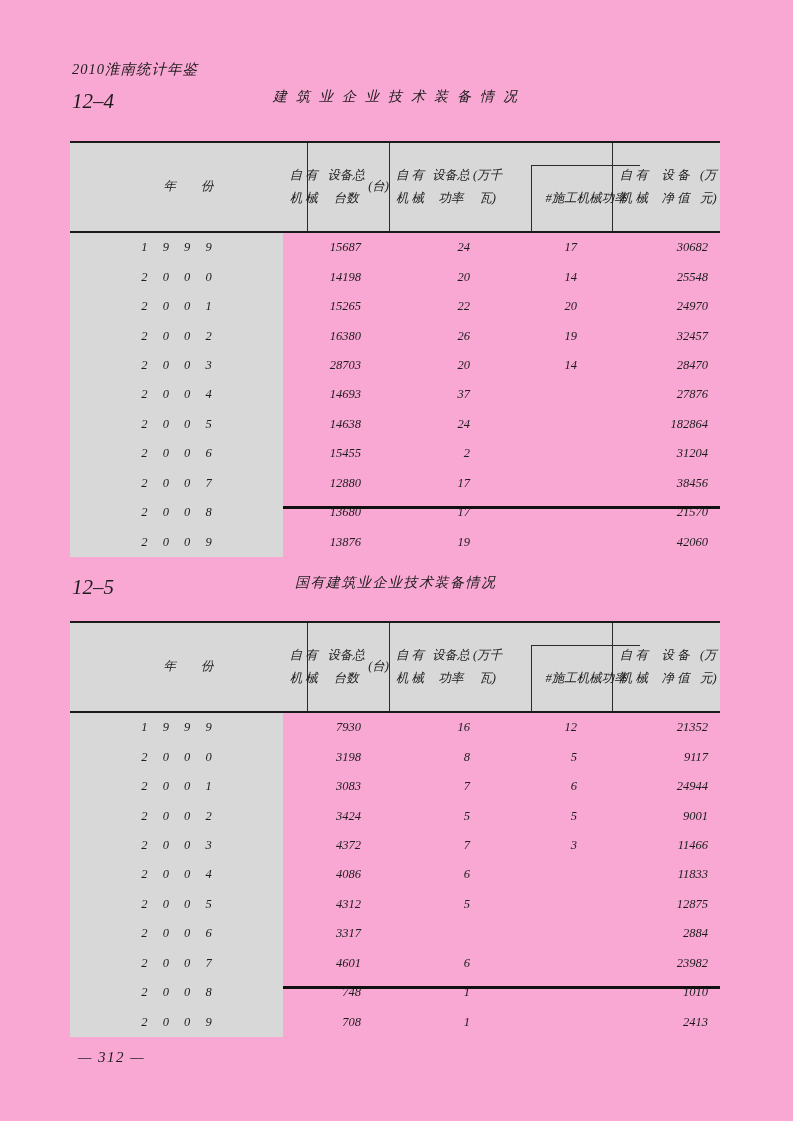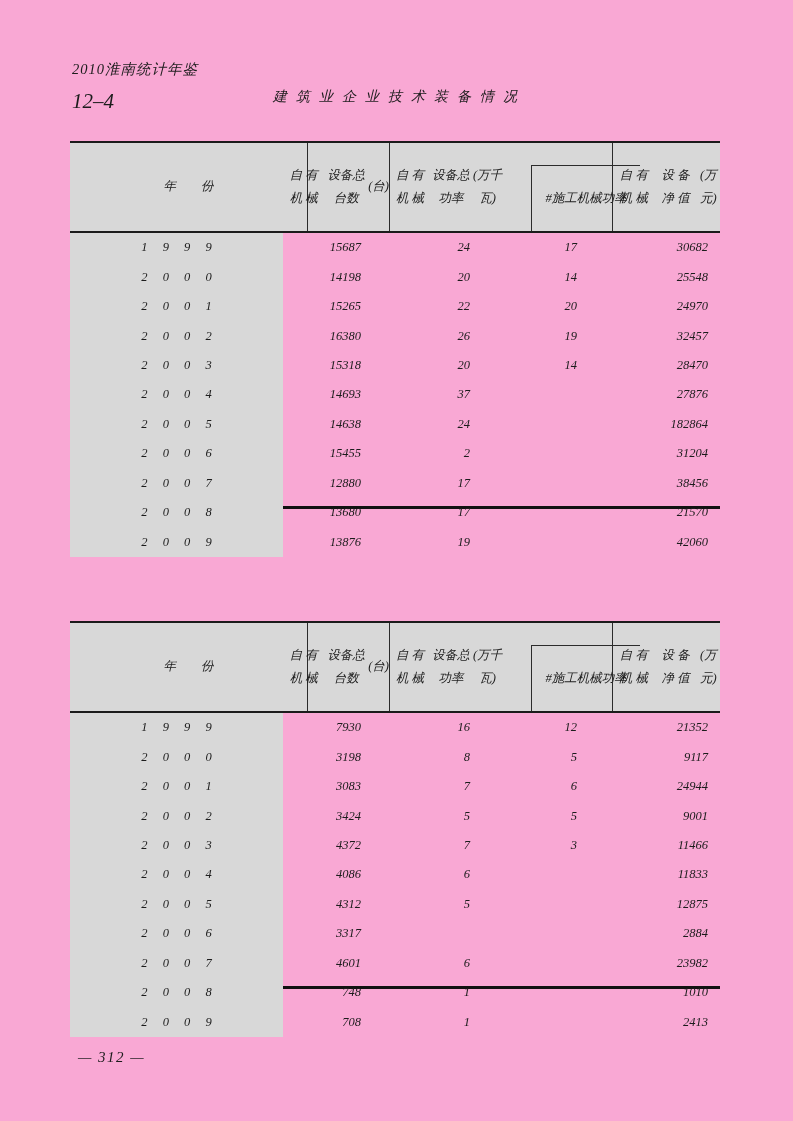--- a/index.html
+++ b/index.html
@@ -137,21 +137,21 @@
   </div>
         <div class="tr">
     <div class="td td-year">2 0 0 2</div>
     <div class="td td-num td-units">16380</div>
     <div class="td td-num td-power">26</div>
     <div class="td td-num td-cpower">19</div>
     <div class="td td-num td-net">32457</div>
   </div>
         <div class="tr">
     <div class="td td-year">2 0 0 3</div>
-    <div class="td td-num td-units">15318</div>
+    <div class="td td-num td-units">28703</div>
     <div class="td td-num td-power">20</div>
     <div class="td td-num td-cpower">14</div>
     <div class="td td-num td-net">28470</div>
   </div>
         <div class="tr">
     <div class="td td-year">2 0 0 4</div>
     <div class="td td-num td-units">14693</div>
     <div class="td td-num td-power">37</div>
     <div class="td td-num td-cpower"></div>
     <div class="td td-num td-net">27876</div>
@@ -187,20 +187,24 @@
         <div class="tr">
     <div class="td td-year">2 0 0 9</div>
     <div class="td td-num td-units">13876</div>
     <div class="td td-num td-power">19</div>
     <div class="td td-num td-cpower"></div>
     <div class="td td-num td-net">42060</div>
   </div>
       </div>
   </div>
 
+  <div class="title-row title-row-2">
+    <span class="table-code">12–5</span>
+    <span class="table-title tight">国有建筑业企业技术装备情况</span>
+  </div>
 
   <div class="stat-table stat-table-2">
     <div class="thead">
       <div class="th th-year">年　　份</div>
       <div class="th th-units">
         <span>自 有 机 械</span>
         <span>设备总台数</span>
         <span>(台)</span>
       </div>
       <div class="th th-power">

